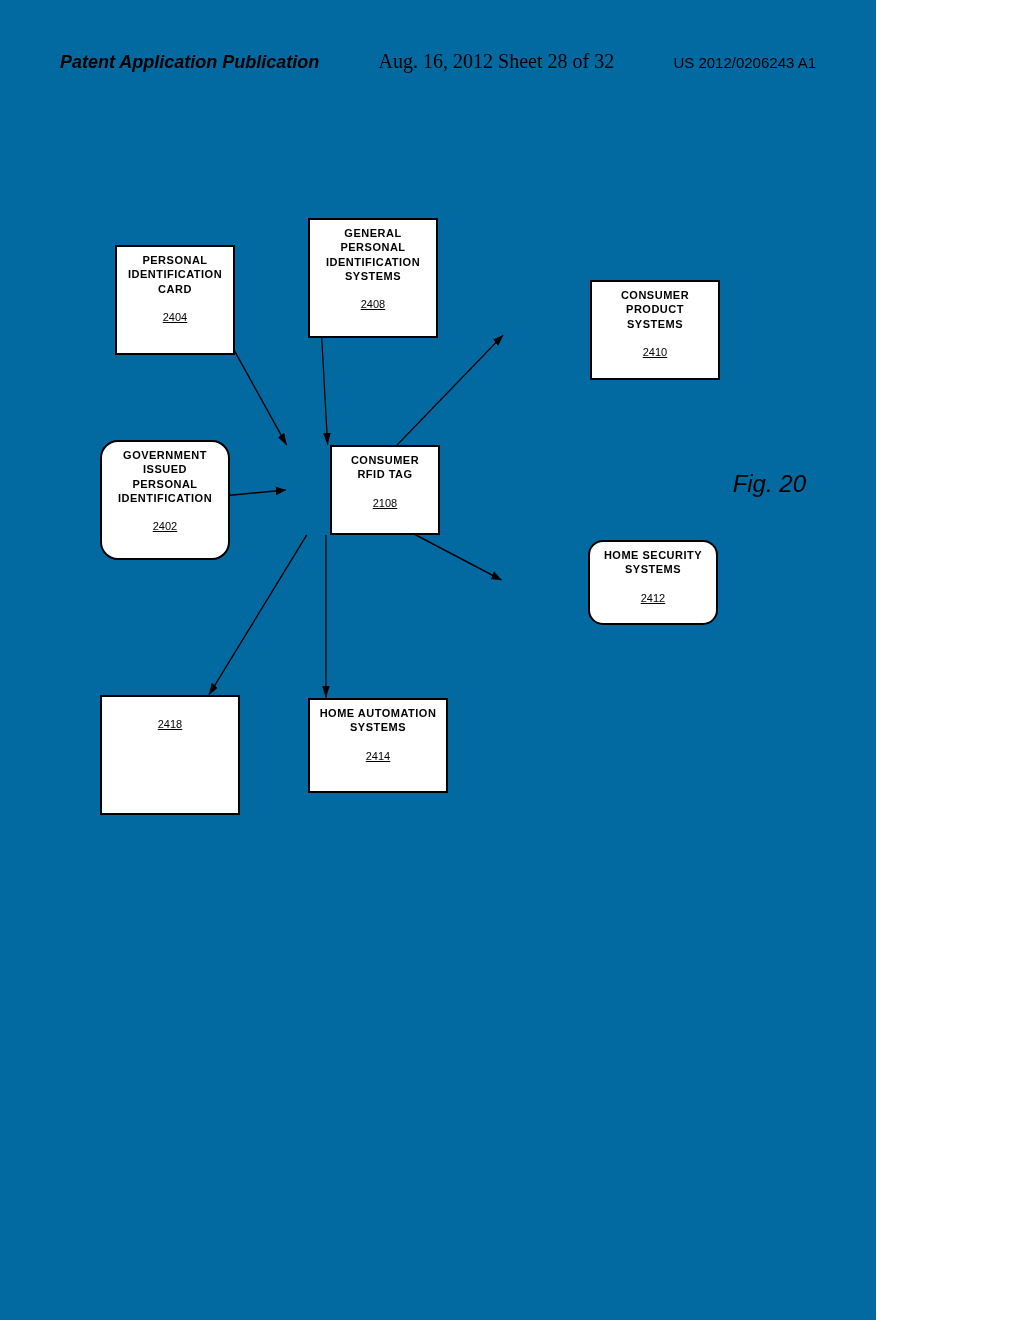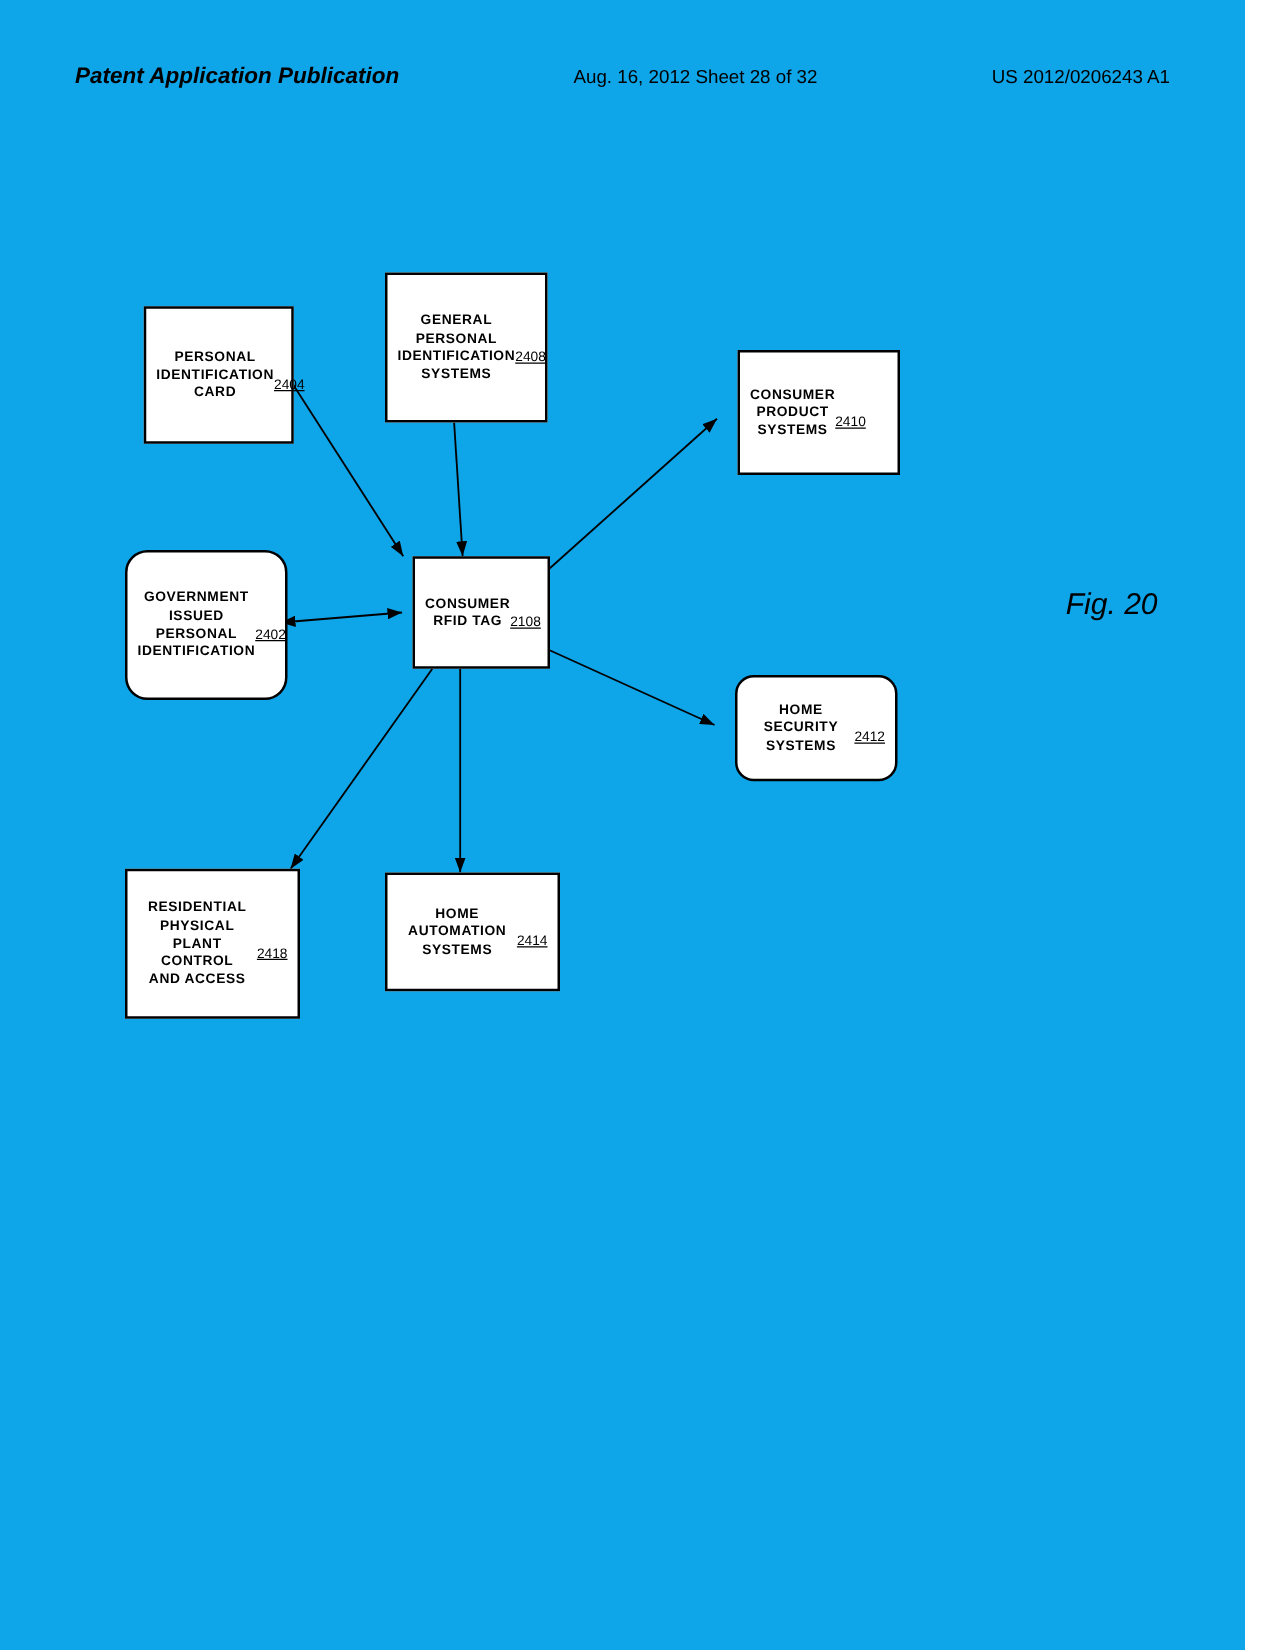--- a/index.html
+++ b/index.html
@@ -6,24 +6,24 @@
     body {
       background: #fff;
       font-family: Arial, sans-serif;
       width: 1024px;
       height: 1320px;
       overflow: hidden;
       position: relative;
     }
 
     .page {
-      width: 996px;
+      width: 876px;
       height: 1320px;
       position: relative;
-      background: #0ea5e9;
+      background: #0369a1;
     }
 
     
     .header {
       position: absolute;
       top: 50px;
       left: 60px;
       right: 60px;
       display: flex;
       justify-content: space-between;
@@ -31,23 +31,24 @@
     }
 
     .header-left {
       font-size: 18px;
       font-weight: bold;
       font-style: italic;
       color: #000;
     }
 
     .header-center {
-      font-size: 15px;
+      font-size: 20px;
       color: #000;
       text-align: center;
+      font-family: Liberation Serif, serif;
     }
 
     .header-right {
       font-size: 15px;
       color: #000;
     }
 
     
     .diagram {
       position: absolute;
@@ -55,21 +56,21 @@
       left: 60px;
       right: 60px;
       bottom: 100px;
     }
 
     
     .box {
       position: absolute;
       border: 2px solid #000;
       display: flex;
-      flex-direction: row;
+      flex-direction: column;
       align-items: center;
       justify-content: flex-start;
       padding: 6px 8px;
       background: #fff;
     }
 
     .box-label {
       font-size: 11px;
       font-weight: bold;
       text-align: center;
@@ -169,21 +170,20 @@
       <div class="box-label">CONSUMER<br>RFID TAG</div>
       <div class="box-number">2108</div>
     </div>
 
     <div class="box" style="left:528px; top:390px; width:130px; height:85px;border-radius:15px;">
       <div class="box-label">HOME SECURITY<br>SYSTEMS</div>
       <div class="box-number">2412</div>
     </div>
 
     <div class="box" style="left:40px; top:545px; width:140px; height:120px;">
-      <div class="box-label">RESIDENTIAL<br>PHYSICAL<br>PLANT CONTROL<br>AND ACCESS</div>
       <div class="box-number">2418</div>
     </div>
 
     <div class="box" style="left:248px; top:548px; width:140px; height:95px;">
       <div class="box-label">HOME AUTOMATION<br>SYSTEMS</div>
       <div class="box-number">2414</div>
     </div>
 
     <div class="fig-label" style="position:absolute; right:10px; top:320px; font-size:24px; font-style:italic;">Fig. 20</div>
 

